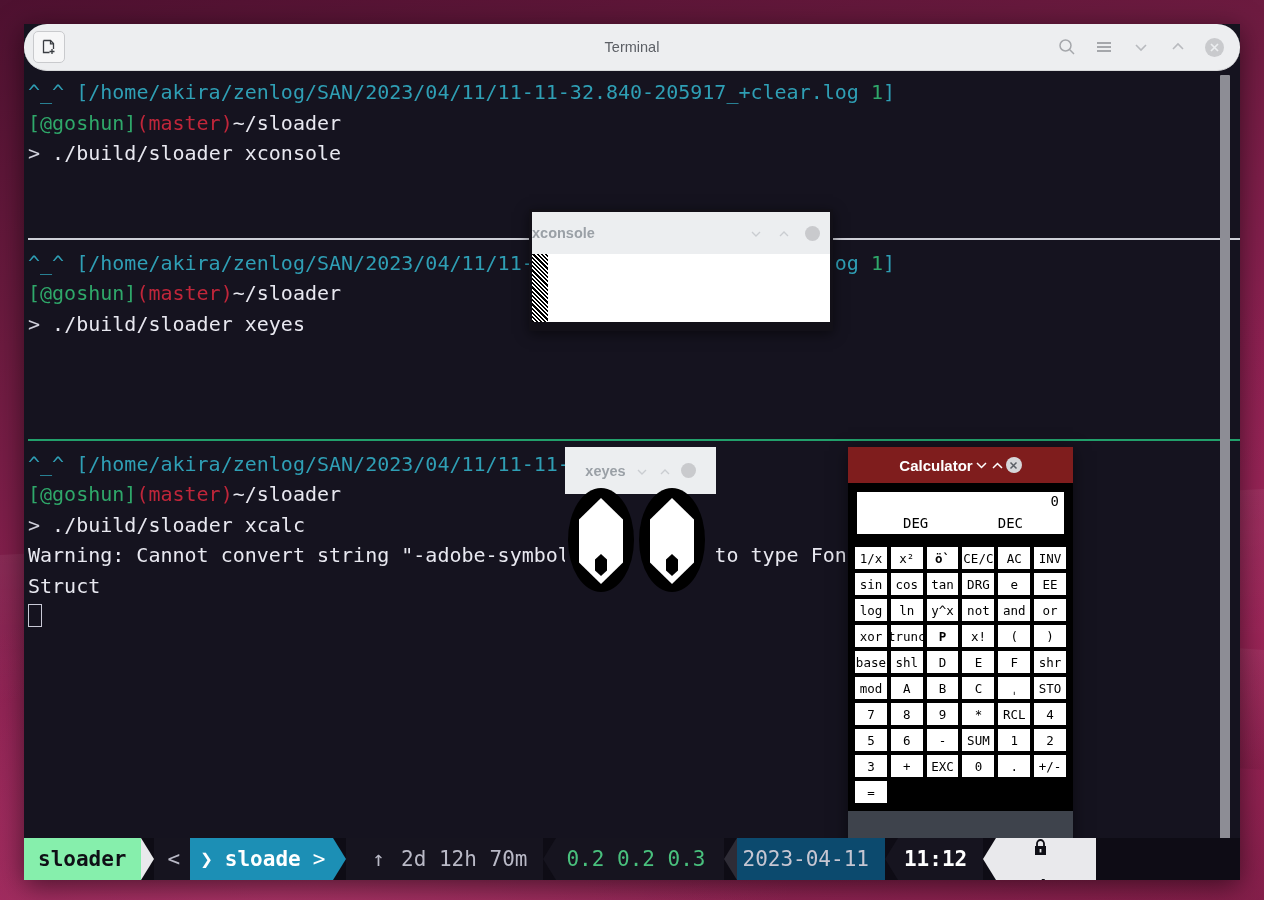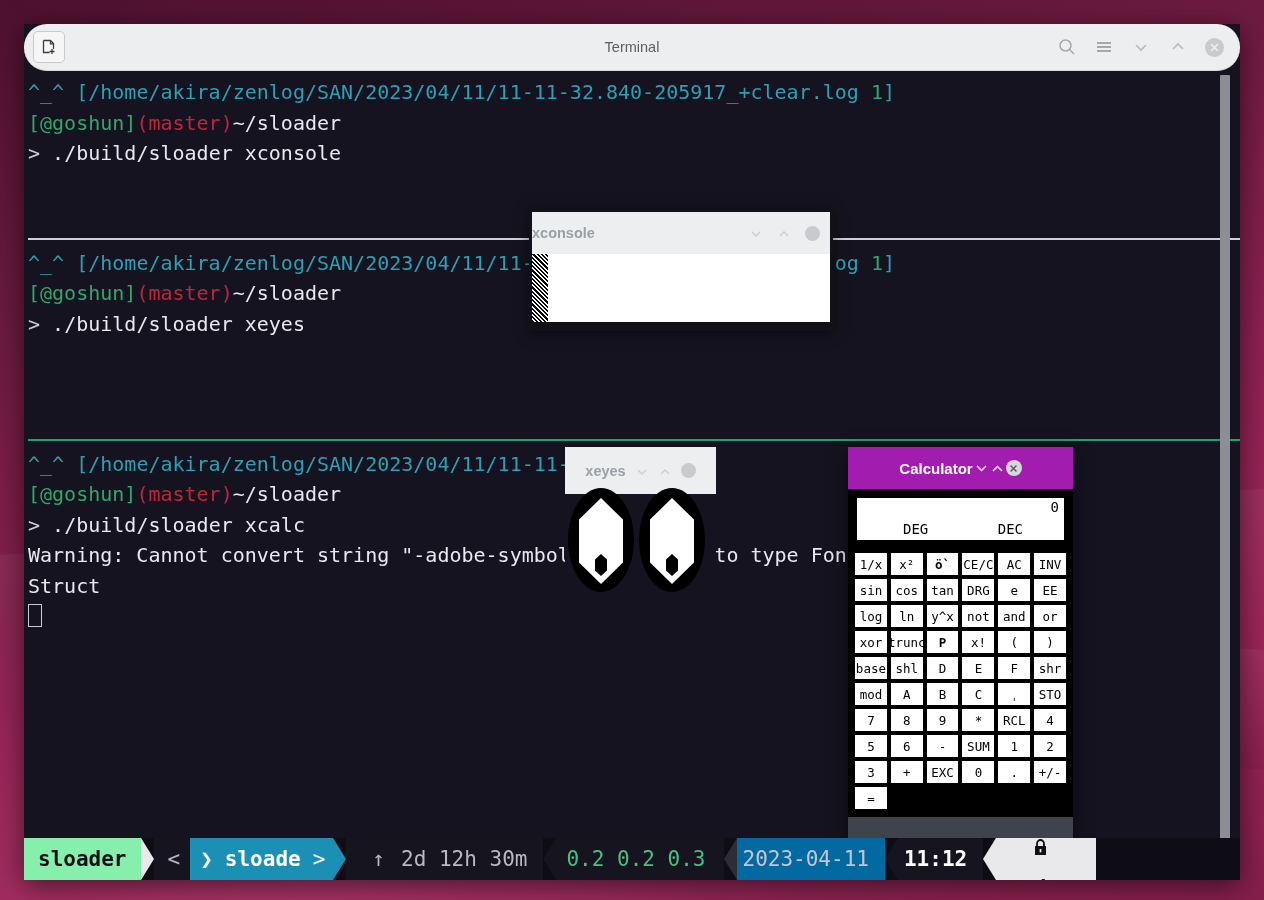--- a/index.html
+++ b/index.html
@@ -84,21 +84,21 @@
     position:absolute;left:0;right:0;bottom:0;height:42px;background:#0e0c15;
     display:flex;align-items:stretch;font-size:21px;
     font-family:"DejaVu Sans Mono",monospace;
   }
   .seg{display:flex;align-items:center;padding:0 14px;position:relative;}
   .seg.light{background:#86efac;color:#0f0f16;font-weight:bold;}
   .seg.dark{background:#16141f;color:#b9b9c6;}
   .seg.blue{background:#1c8fb5;color:#ffffff;font-weight:bold;}
   .arrow-r{width:0;height:0;border-top:21px solid transparent;border-bottom:21px solid transparent;}
   .chev{font-weight:normal;}
-  .seg.grey{background:#0369a1;color:#c6c6d2;}
+  .seg.grey{background:#0c4a6e;color:#c6c6d2;}
   .seg.time{background:#16141f;color:#ffffff;font-weight:bold;}
   .seg.host{background:#e9e9ec;color:#0f0f16;font-weight:bold;flex-direction:column;}
   .notch{width:0;height:0;border-top:21px solid transparent;border-bottom:21px solid transparent;}
   .seg.green-txt{color:#49c07d;}
 
   
   #xconsole{
     position:absolute;left:505px;top:138px;width:298px;height:116px;
     background:#121018;border:3px solid #121018;box-shadow:0 3px 12px rgba(0,0,0,.5);
   }
@@ -139,22 +139,22 @@
     position:absolute;left:27px;top:66px;width:12px;height:22px;background:#000;
     clip-path:polygon(50% 0%,100% 25%,100% 75%,50% 100%,0% 75%,0% 25%);
   }
 
   
   #calc{
     position:absolute;left:824px;top:376px;width:225px;height:437px;
     background:#3e434c;box-shadow:0 4px 16px rgba(0,0,0,.5);
   }
   #calc-title{
-    height:42px;display:flex;align-items:center;justify-content:center;gap:1px;position:relative;
-    background:#a21caf;
+    height:36px;display:flex;align-items:center;justify-content:center;gap:1px;position:relative;
+    background:#7f1d1d;
   }
   #calc-title .t{font-family:"Liberation Sans",sans-serif;font-size:15px;color:#ffffff;font-weight:bold;}
   #calc-body{background:#000;padding:5px 5px 6px 5px;}
   #calc-display{
     background:#fff;border:4px solid #000;height:42px;position:relative;
     font-family:"DejaVu Sans Mono",monospace;font-size:14px;color:#000;
   }
   #calc-display .val{position:absolute;right:5px;top:1px;}
   #calc-display .deg{position:absolute;left:46px;bottom:3px;}
   #calc-display .dec{position:absolute;right:41px;bottom:3px;}
@@ -383,21 +383,21 @@
         <span class="chev">&lt;</span>
       </div>
       <div class="seg blue" style="padding:0 8px 0 10px;gap:12px;">
         <span style="font-weight:normal;">❯</span>
         <span>sloade</span>
         <span style="font-weight:normal;">&gt;</span>
       </div>
       <div class="notch" style="border-left:13px solid #1c8fb5;"></div>
       <div class="seg dark" style="padding:0 16px 0 26px;gap:16px;">
         <span>↑</span>
-        <span>2d 12h 30m</span>
+        <span>2d 12h 70m</span>
       </div>
       <div class="notch" style="border-right:13px solid #16141f;"></div>
       <div class="seg dark green-txt" style="padding:0 18px 0 10px;">
         <span>0.2 0.2 0.3</span>
       </div>
       <div class="notch" style="border-right:13px solid #2e2c36;"></div>
       <div class="seg grey" style="padding:0 16px 0 6px;">
         <span>2023-04-11</span>
       </div>
       <div class="notch" style="border-right:13px solid #16141f;"></div>

